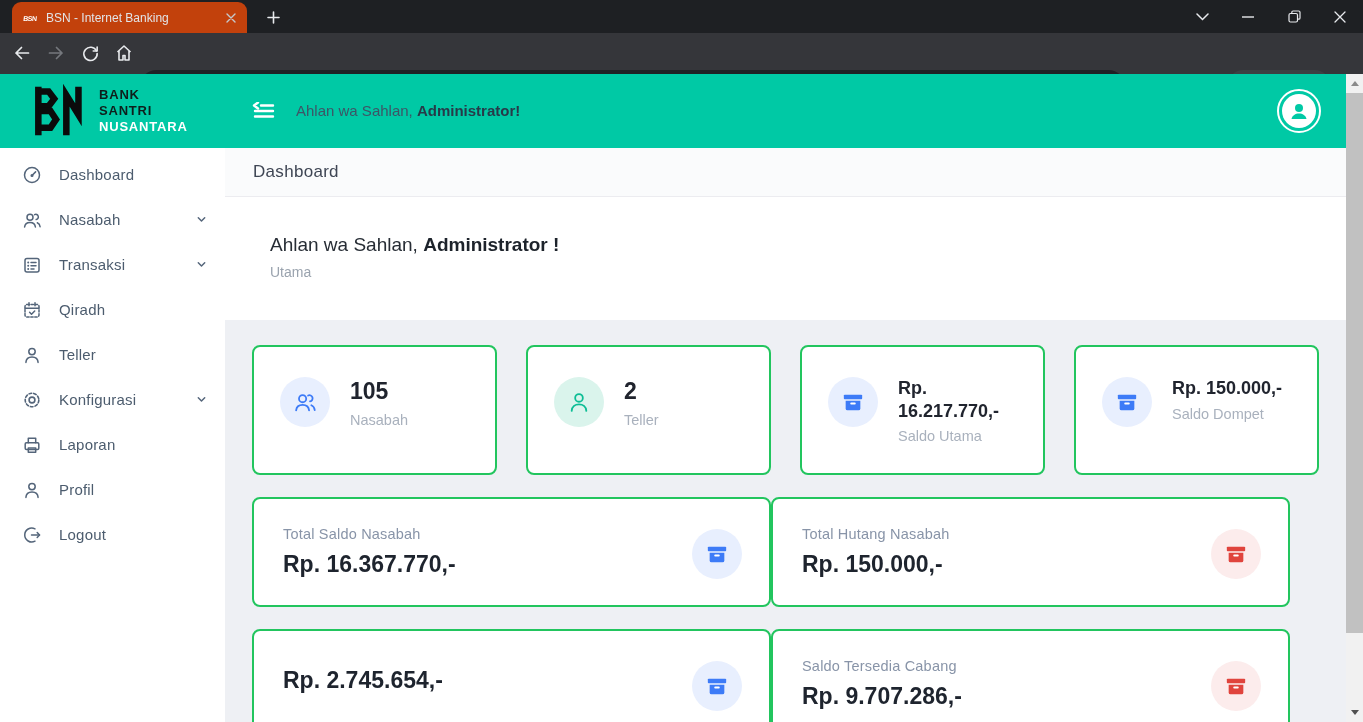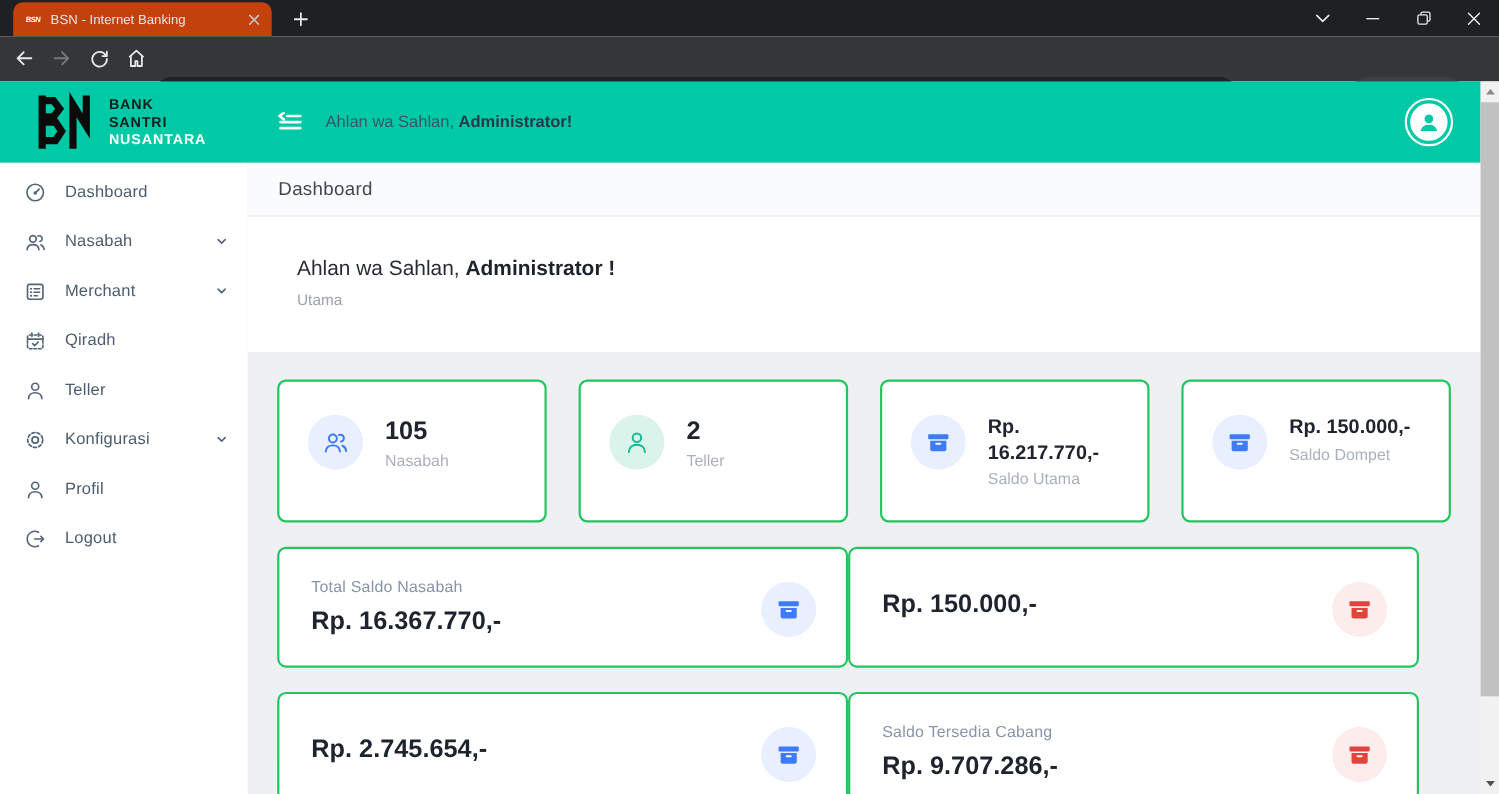--- a/index.html
+++ b/index.html
@@ -254,21 +254,21 @@
         <path d="M2.5 4.2L6 7.7l3.5-3.5"></path>
       </svg>
   </div>
 
   <div class="side-item">
     <svg class="ic" width="20" height="20" viewBox="0 0 20 20" fill="none" stroke="currentColor" stroke-width="1.5" stroke-linecap="round">
         <rect x="3" y="3.5" width="14" height="13.5" rx="2"></rect>
         <path d="M9 7.5h5M9 10.7h5M9 13.9h3"></path>
         <path d="M6.2 7.5h.01M6.2 10.7h.01M6.2 13.9h.01" stroke-width="2"></path>
       </svg>
-    <span class="lbl">Merchant</span>
+    <span class="lbl">Transaksi</span>
     <svg class="chev" width="11" height="11" viewBox="0 0 12 12" fill="none" stroke="currentColor" stroke-width="1.6" stroke-linecap="round" stroke-linejoin="round">
         <path d="M2.5 4.2L6 7.7l3.5-3.5"></path>
       </svg>
   </div>
 
   <div class="side-item">
     <svg class="ic" width="20" height="20" viewBox="0 0 20 20" fill="none" stroke="currentColor" stroke-width="1.5" stroke-linecap="round" stroke-linejoin="round">
         <rect x="3" y="4.5" width="14" height="12.5" rx="2" stroke-dasharray="2.4 1.6"></rect>
         <path d="M7 2.8v3M13 2.8v3M3 8.3h14"></path>
         <path d="M7.6 12.3l1.9 1.9 3.2-3.2"></path>
@@ -289,20 +289,28 @@
     <svg class="ic" width="20" height="20" viewBox="0 0 20 20" fill="none" stroke="currentColor" stroke-width="1.6" stroke-linecap="round">
         <circle cx="10" cy="10" r="6.8" stroke-dasharray="2.7 2.1"></circle>
         <circle cx="10" cy="10" r="2.9"></circle>
       </svg>
     <span class="lbl">Konfigurasi</span>
     <svg class="chev" width="11" height="11" viewBox="0 0 12 12" fill="none" stroke="currentColor" stroke-width="1.6" stroke-linecap="round" stroke-linejoin="round">
         <path d="M2.5 4.2L6 7.7l3.5-3.5"></path>
       </svg>
   </div>
 
+  <div class="side-item">
+    <svg class="ic" width="20" height="20" viewBox="0 0 20 20" fill="none" stroke="currentColor" stroke-width="1.5" stroke-linecap="round" stroke-linejoin="round">
+        <path d="M6.3 7.8V3.3h7.4v4.5"></path>
+        <rect x="3.2" y="7.8" width="13.6" height="6.6" rx="1.2"></rect>
+        <path d="M6.3 13h7.4v4.2H6.3z"></path>
+      </svg>
+    <span class="lbl">Laporan</span>
+  </div>
 
   <div class="side-item">
     <svg class="ic" width="20" height="20" viewBox="0 0 20 20" fill="none" stroke="currentColor" stroke-width="1.5" stroke-linecap="round">
         <circle cx="10" cy="6.6" r="3.2"></circle>
         <path d="M3.9 17.4c.2-3.6 2.9-5.4 6.1-5.4s5.9 1.8 6.1 5.4"></path>
       </svg>
     <span class="lbl">Profil</span>
   </div>
 
   <div class="side-item">
@@ -387,20 +395,21 @@
       <div class="sum-value">Rp. 16.367.770,-</div>
       <span class="circ c-blue sum-icon">
         <svg width="22" height="22" viewBox="0 0 24 24">
             <path fill="currentColor" d="M3 4h18a1 1 0 0 1 1 1v3a1 1 0 0 1-1 1H3a1 1 0 0 1-1-1V5a1 1 0 0 1 1-1z"></path>
             <path fill="currentColor" d="M4 10.5h16V19a2 2 0 0 1-2 2H6a2 2 0 0 1-2-2v-8.5z"></path>
             <rect x="9" y="12.6" width="6" height="2" rx="1" fill="#fff"></rect>
           </svg>
       </span>
     </div>
     <div class="card sum-card">
+      <div class="sum-label">Total Hutang Nasabah</div>
       <div class="sum-value">Rp. 150.000,-</div>
       <span class="circ c-red sum-icon">
         <svg width="22" height="22" viewBox="0 0 24 24">
             <path fill="currentColor" d="M3 4h18a1 1 0 0 1 1 1v3a1 1 0 0 1-1 1H3a1 1 0 0 1-1-1V5a1 1 0 0 1 1-1z"></path>
             <path fill="currentColor" d="M4 10.5h16V19a2 2 0 0 1-2 2H6a2 2 0 0 1-2-2v-8.5z"></path>
             <rect x="9" y="12.6" width="6" height="2" rx="1" fill="#fff"></rect>
           </svg>
       </span>
     </div>
   </div>

